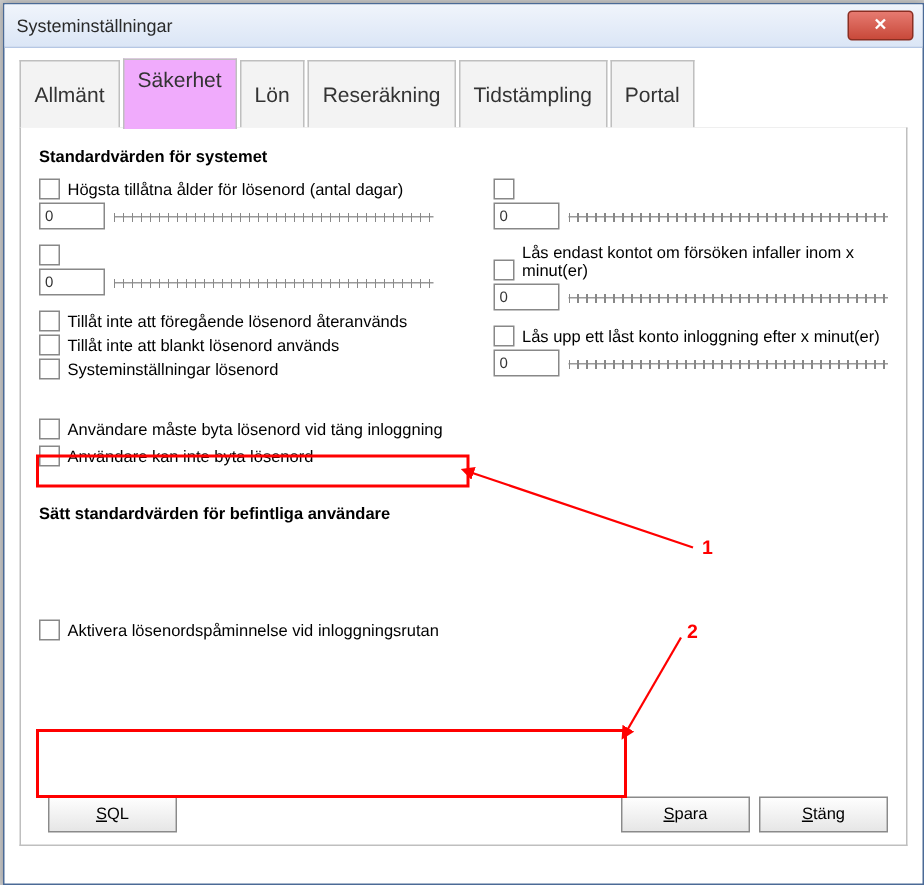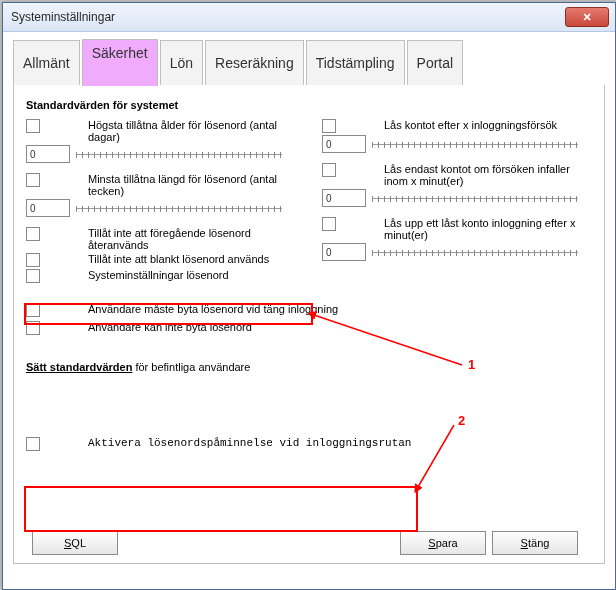--- a/index.html
+++ b/index.html
@@ -76,42 +76,41 @@
     background: #f0abfc;
     margin-top: 0;
     padding-top: 5px;
     top: 1px;
     z-index: 2;
   }
   .panel {
     border: 1px solid #bfbfbf;
     border-top: none;
     flex: 1;
-    padding: 10px 26px 8px 12px;
+    padding: 10px 12px 8px 12px;
     margin-top: -9px;
     position: relative;
     background: #fff;
     display: flex;
     flex-direction: column;
   }
   .section-title {
     font-weight: bold;
     margin: 4px 0 6px 0;
     font-size: 11px;
   }
   .cols {
     display: flex;
     gap: 40px;
   }
   .col { flex: 1; }
   .chkrow {
     display: flex;
-    align-items: flex-start;
+    align-items: flex-end;
     margin: 2px 0;
-    gap: 43px;
   }
   .chk {
     width: 12px;
     height: 12px;
     border: 1px solid #888;
     background: #fff;
     margin-right: 5px;
     flex-shrink: 0;
   }
   .numrow {
@@ -145,21 +144,20 @@
   }
   .slider .ticks {
     position: absolute;
     top: 5px;
     left: 0;
     right: 0;
     height: 6px;
     background-image: repeating-linear-gradient(to right, #888 0, #888 1px, transparent 1px, transparent 6px);
   }
   .linklike {
-    text-decoration: underline;
     color: #000;
     font-weight: bold;
     font-size: 11px;
     margin-top: 10px;
     display: inline-block;
   }
   .redbox1 {
     position: absolute;
     border: 2px solid #ff0000;
     left: 10px;
@@ -245,21 +243,20 @@
           <div class="numrow">
             <div class="numbox">0</div>
             <div class="slider">
                 <div class="track"></div>
                 <div class="ticks"></div>
               </div>
           </div>
 
           <div class="chkrow">
             <div class="chk"></div>
-            <span>Minsta tillåtna längd för lösenord (antal tecken)</span>
           </div>
           <div class="numrow">
             <div class="numbox">0</div>
             <div class="slider">
                 <div class="track"></div>
                 <div class="ticks"></div>
               </div>
           </div>
 
           <div class="chkrow">
@@ -272,21 +269,20 @@
           </div>
           <div class="chkrow">
             <div class="chk"></div>
             <span>Systeminställningar lösenord</span>
           </div>
         </div>
 
         <div class="col">
           <div class="chkrow">
             <div class="chk"></div>
-            <span>Lås kontot efter x inloggningsförsök</span>
           </div>
           <div class="numrow">
             <div class="numbox">0</div>
             <div class="slider">
                 <div class="track"></div>
                 <div class="ticks"></div>
               </div>
           </div>
 
           <div class="chkrow">
@@ -321,25 +317,25 @@
         <div class="chk"></div>
         <span>Användare måste byta lösenord vid täng inloggning</span>
       </div>
       <div class="chkrow">
         <div class="chk"></div>
         <span>Användare kan inte byta lösenord</span>
       </div>
 
       <div style="height:14px"></div>
       <div>
-        <span class="linklike" style="font-weight:bold;">Sätt standardvärden</span><span style="font-weight:normal;"> för befintliga användare</span>
+        <span class="linklike" style="font-weight:bold;">Sätt standardvärden</span><span style="font-weight:bold;"> för befintliga användare</span>
       </div>
 
       <div style="height:60px"></div>
-      <div class="chkrow" style="margin-top:4px;font-family:Liberation Mono, monospace;">
+      <div class="chkrow" style="margin-top:4px;">
         <div class="chk"></div>
         <span>Aktivera lösenordspåminnelse vid inloggningsrutan</span>
       </div>
 
       <div class="spacer"></div>
 
       <div class="redbox1"></div>
       <div class="redbox2"></div>
 
       <svg class="arrows" width="570" height="500">

